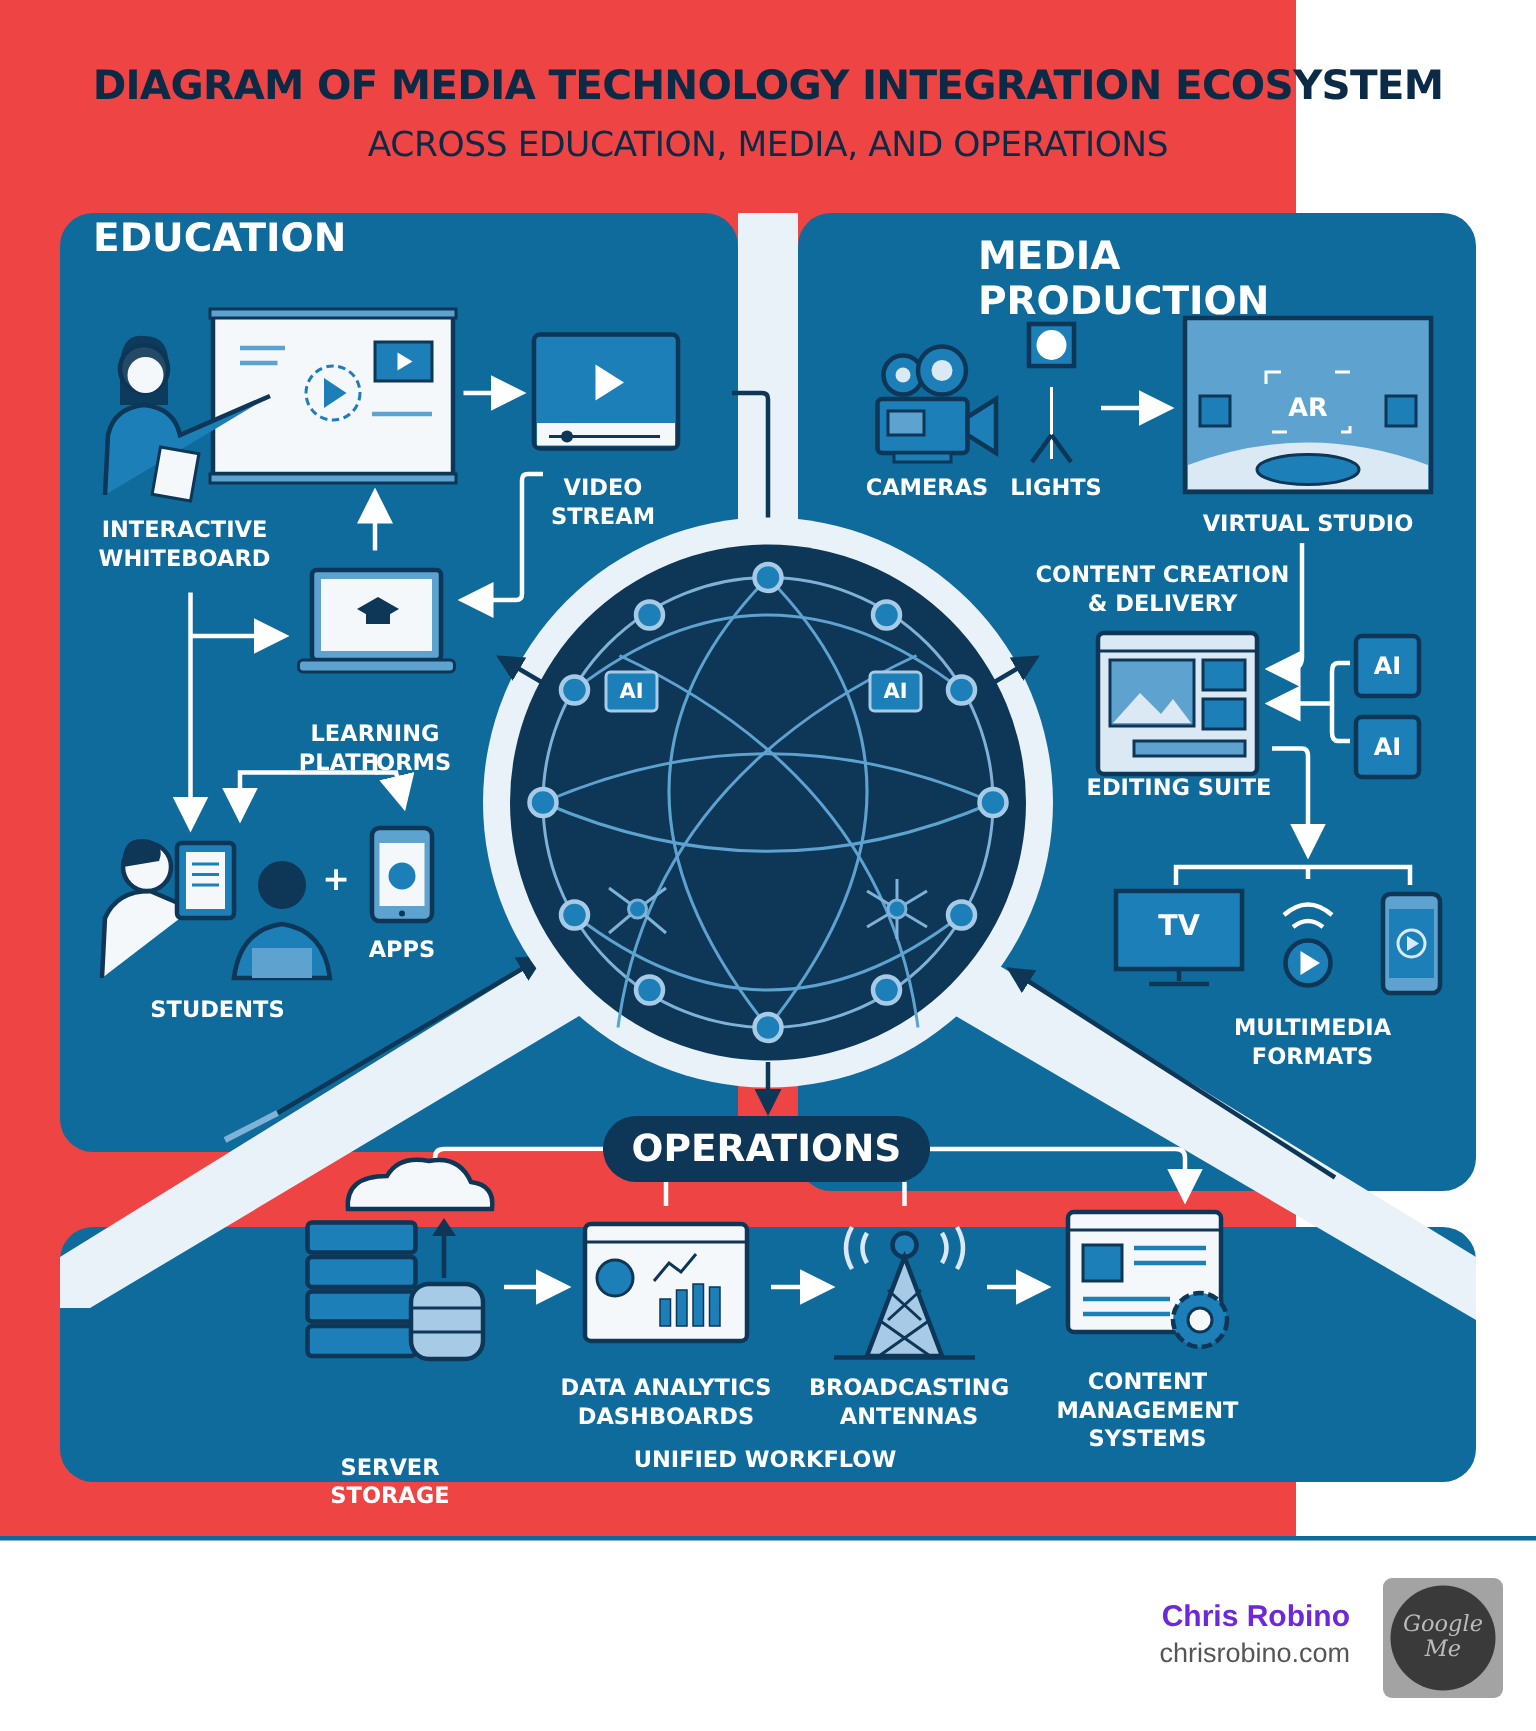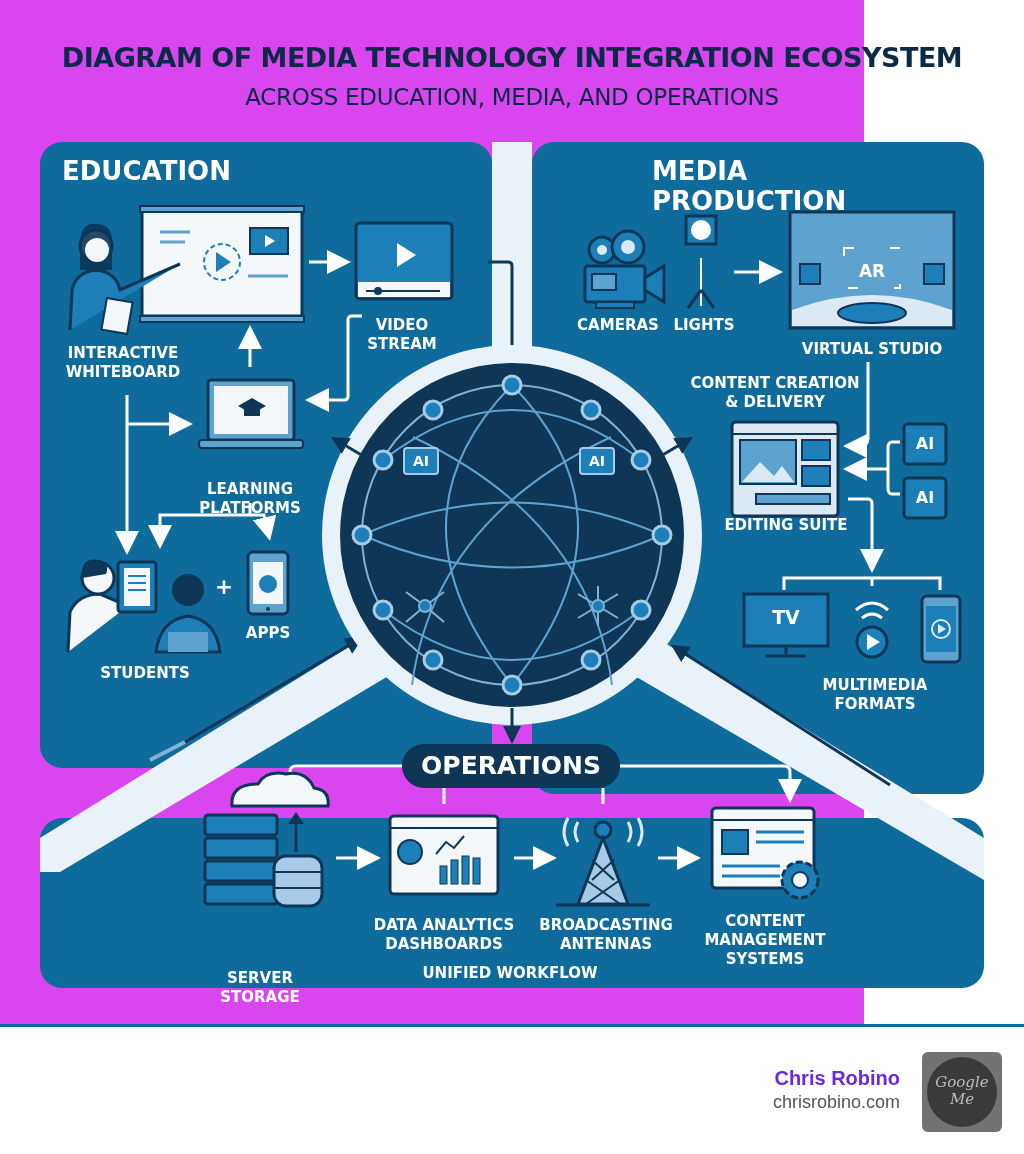--- a/index.html
+++ b/index.html
@@ -1,31 +1,31 @@
 <!DOCTYPE html>
 <html><head>
 <meta charset="utf-8">
 <style>
   * { box-sizing: border-box; margin: 0; padding: 0; }
   body { width: 1024px; height: 1154px; background: #ffffff; font-family: "Liberation Sans", sans-serif; position: relative; overflow: hidden; }
-  .canvas { position: absolute; left: 0; top: 0; width: 864px; height: 1024px; background: #d946ef; }
+  .canvas { position: absolute; left: 0; top: 0; width: 864px; height: 1024px; background: #ef4444; }
   .title { position: absolute; left: 0; width: 1024px; text-align: center; color: #0b2a45; font-family: "DejaVu Sans", sans-serif; }
   .title.t1 { top: 42px; font-size: 27px; font-weight: bold; letter-spacing: -0.5px; }
   .title.t2 { top: 84px; font-size: 23px; letter-spacing: -0.3px; }
   .panel { position: absolute; background: #0e6b9c; border-radius: 22px; }
   .panel-title { position: absolute; color: #fff; font-family: "DejaVu Sans", sans-serif; font-weight: bold; font-size: 26px; }
   .lbl { position: absolute; color: #fff; font-family: "DejaVu Sans", sans-serif; font-weight: bold; font-size: 15px; text-align: center; line-height: 19px; white-space: pre-line; }
   svg.overlay { position: absolute; left: 0; top: 0; width: 1024px; height: 1024px; }
   .hub-text { position: absolute; left: 412px; top: 502px; width: 200px; text-align: center; color: #fff; font-family: "DejaVu Sans", sans-serif; font-weight: bold; font-size: 21px; line-height: 27px; white-space: pre-line; }
   .ops-pill { position: absolute; left: 402px; top: 744px; width: 218px; height: 44px; background: #0d3657; border-radius: 22px; color: #fff; font-family: "DejaVu Sans", sans-serif; font-weight: bold; font-size: 25px; text-align: center; line-height: 44px; }
   .footer-rule { position: absolute; left: 0; top: 1024px; width: 1024px; height: 3px; background: #0e6b9c; }
   .author { position: absolute; right: 124px; top: 1067px; text-align: right; }
   .author .name { font-family: "Liberation Sans", sans-serif; font-weight: bold; font-size: 20px; color: #6d28d9; }
   .author .site { font-family: "Liberation Sans", sans-serif; font-size: 18px; color: #555; margin-top: 2px; }
-  .badge { position: absolute; left: 922px; top: 1052px; width: 80px; height: 80px; background: #737373; border-radius: 6px; }
+  .badge { position: absolute; left: 922px; top: 1052px; width: 80px; height: 80px; background: #a3a3a3; border-radius: 6px; }
   .badge .circ { position: absolute; left: 5px; top: 5px; width: 70px; height: 70px; border-radius: 50%; background: #3a3a3a; color: #bbb; font-family: "DejaVu Serif", serif; font-style: italic; font-size: 15px; text-align: center; line-height: 17px; padding-top: 17px; }
 </style>
 </head>
 <body>
 
 <div class="canvas">
 
   <div class="title t1">DIAGRAM OF MEDIA TECHNOLOGY INTEGRATION ECOSYSTEM</div>
   <div class="title t2">ACROSS EDUCATION, MEDIA, AND OPERATIONS</div>
 
@@ -278,21 +278,21 @@
       <rect x="722" y="830" width="26" height="24" fill="#1d7fb8" stroke="#0d3657" stroke-width="2"></rect>
       <line x1="756" y1="832" x2="804" y2="832" stroke="#1d7fb8" stroke-width="3"></line>
       <line x1="756" y1="842" x2="804" y2="842" stroke="#1d7fb8" stroke-width="3"></line>
       <line x1="722" y1="866" x2="780" y2="866" stroke="#1d7fb8" stroke-width="3"></line>
       <line x1="722" y1="876" x2="780" y2="876" stroke="#1d7fb8" stroke-width="3"></line>
       <circle cx="800" cy="880" r="18" fill="#1d7fb8" stroke="#0d3657" stroke-width="3" stroke-dasharray="7,3"></circle>
       <circle cx="800" cy="880" r="8" fill="#f4f8fb" stroke="#0d3657" stroke-width="2"></circle>
     </g>
   </svg>
 
-  <div class="panel-title" style="left:62px;top:156px;">EDUCATION</div>
+  <div class="panel-title" style="left:62px;top:144px;">EDUCATION</div>
   <div class="panel-title" style="left:652px;top:156px;">MEDIA PRODUCTION</div>
 
   <div class="lbl" style="left:58px;top:344px;width:130px;">INTERACTIVE
 WHITEBOARD</div>
   <div class="lbl" style="left:362px;top:316px;width:80px;">VIDEO
 STREAM</div>
   <div class="lbl" style="left:190px;top:480px;width:120px;">LEARNING
 PLATFORMS</div>
   <div class="lbl" style="left:214px;top:577px;width:20px;font-size:22px;">+</div>
   <div class="lbl" style="left:238px;top:624px;width:60px;">APPS</div>

